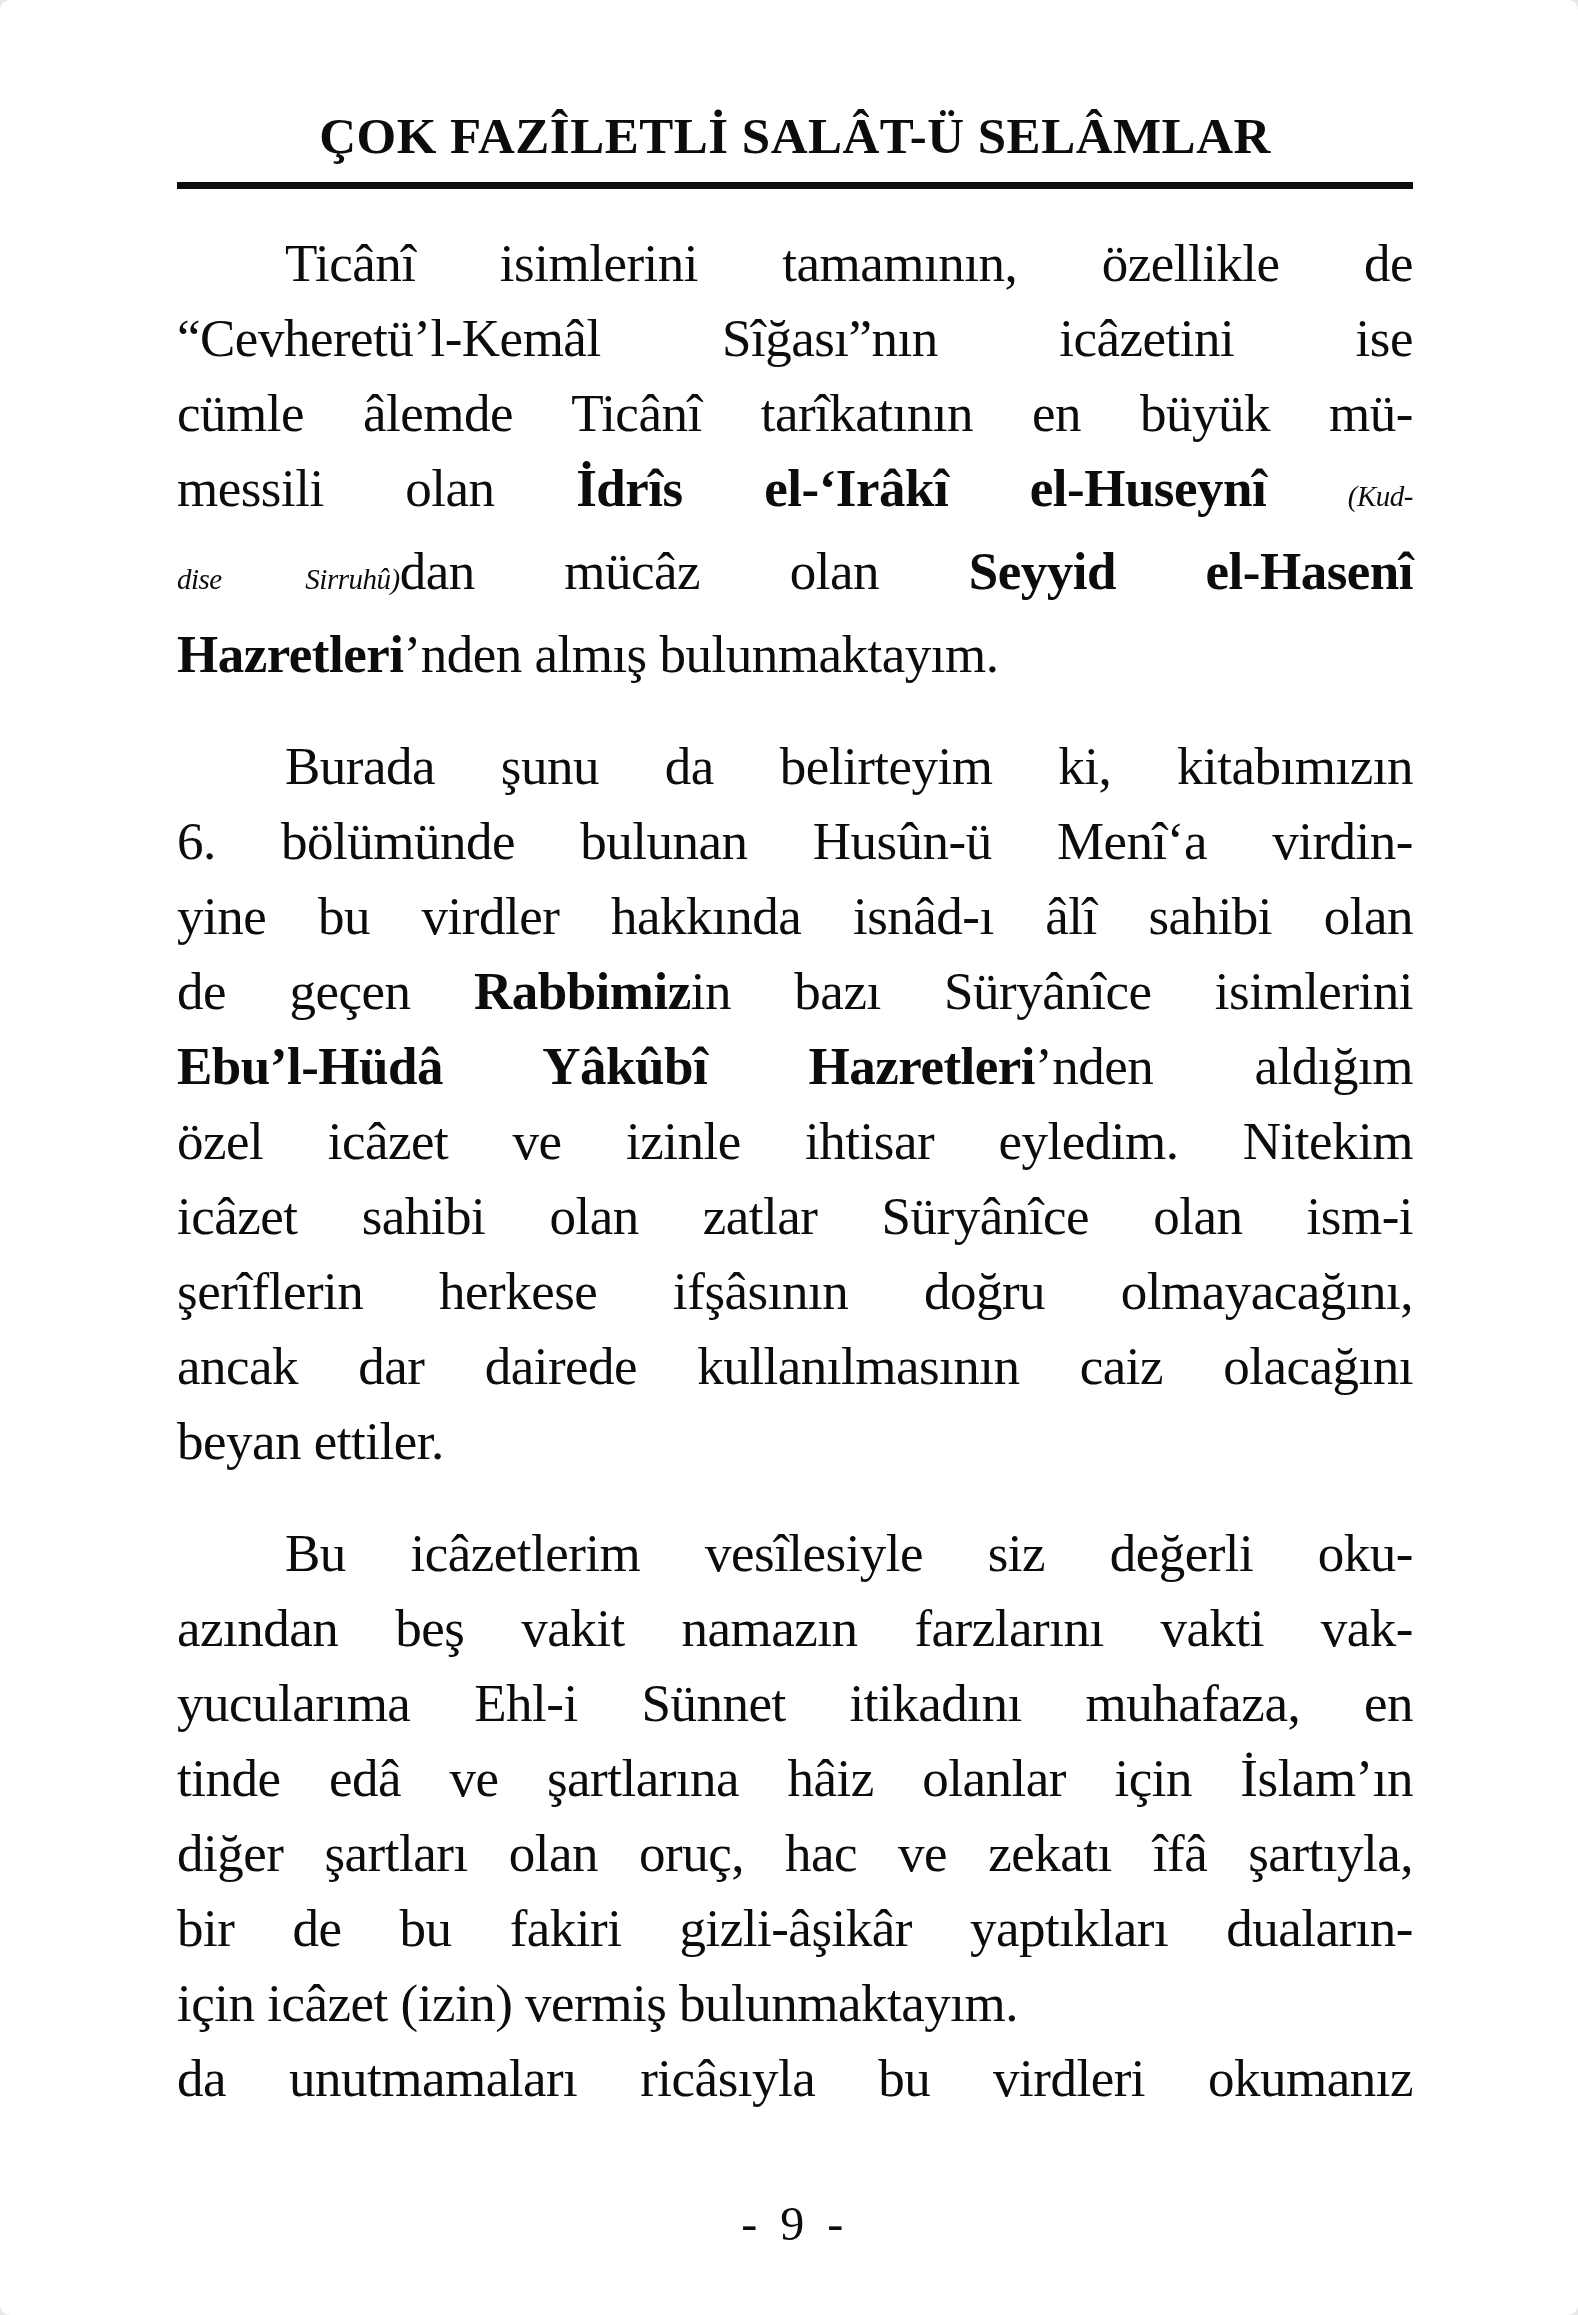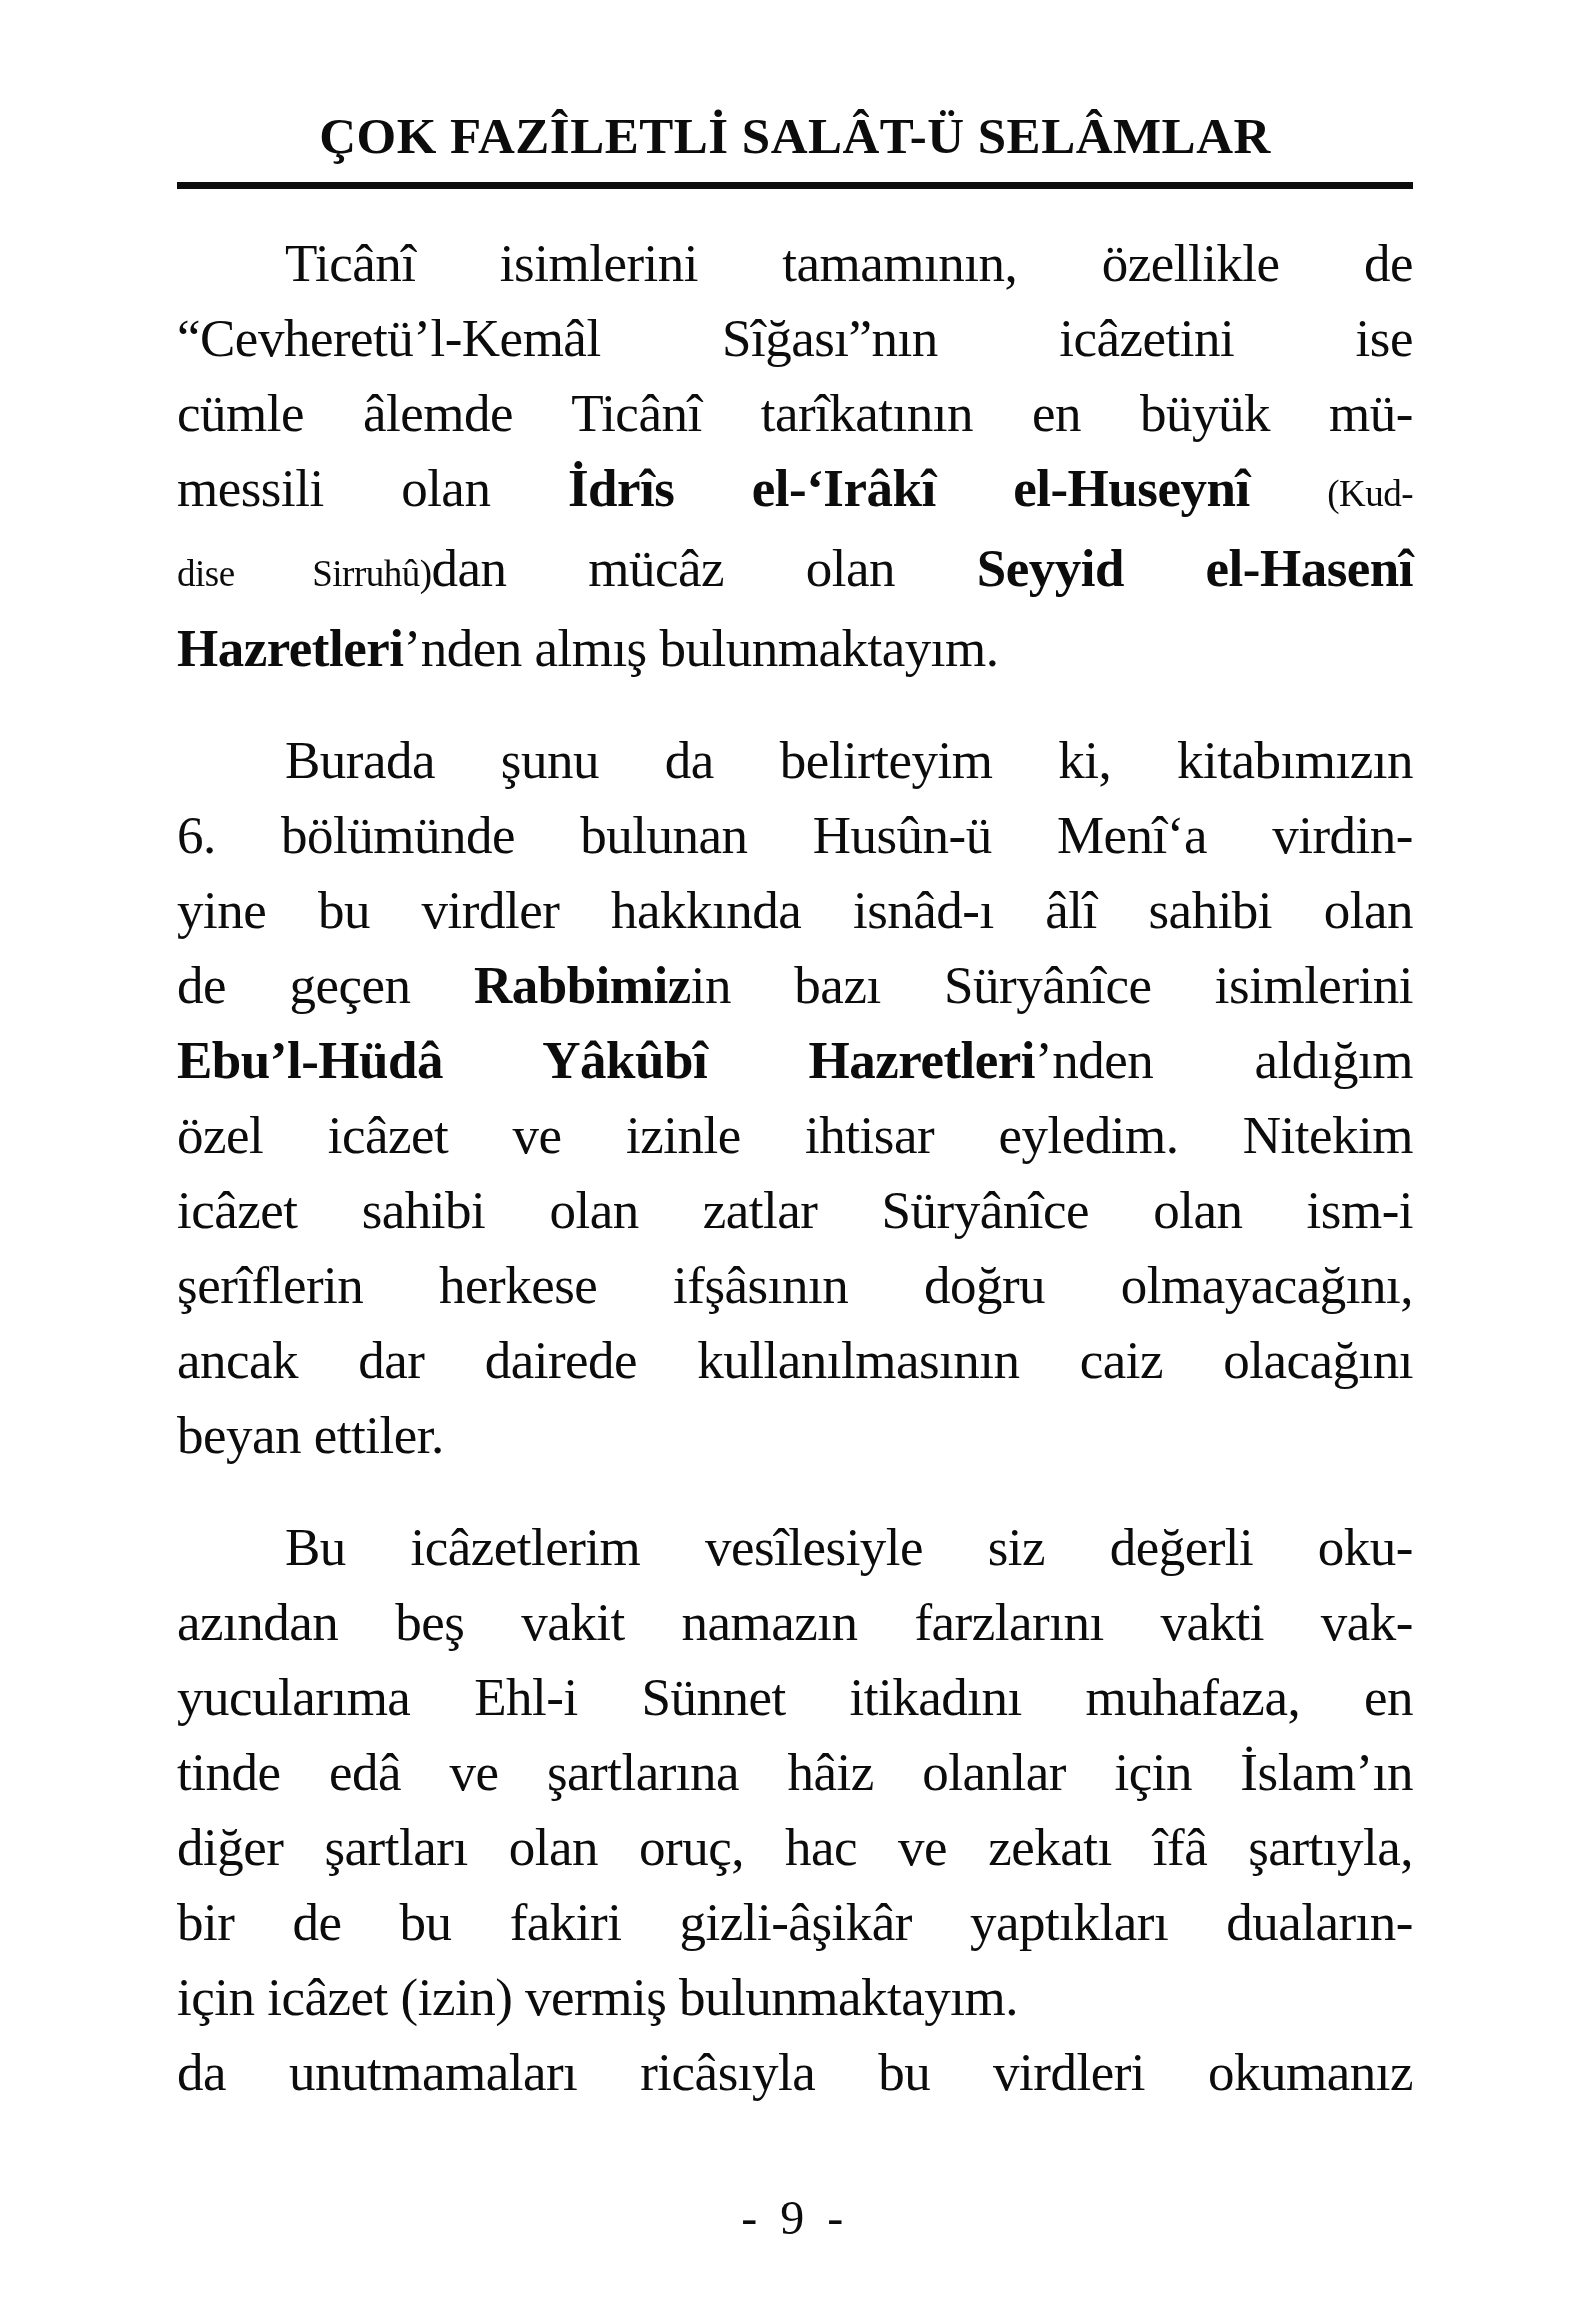--- a/index.html
+++ b/index.html
@@ -9,20 +9,21 @@
   }
   .page {
     position: relative;
     width: 1578px;
     height: 2315px;
     margin: 0 auto;
     background: #ffffff;
     color: #0c0c0c;
     font-family: "Liberation Serif", "DejaVu Serif", serif;
     overflow: hidden;
+    border-radius: 10px;
   }
   .content {
     padding: 0 165px 0 177px; 
   }
   .header-title {
     margin: 97px 0 0 0;
     text-align: center;
     font-size: 51px;
     font-weight: 700;
     line-height: 79px;
@@ -49,21 +50,22 @@
     text-indent: 108px;
   }
   .line.last {
     text-align-last: left;
     white-space: normal;
   }
   .run.bold {
     font-weight: 700;
   }
   .run.italic-small {
-    font-size: 37px;
+    font-style: italic;
+    font-size: 29px;
   }
   .page-number {
     margin-top: 80px;
     text-align: center;
     font-size: 48px;
     letter-spacing: 5.5px;
   }
 </style>
 </head>
 <body>

